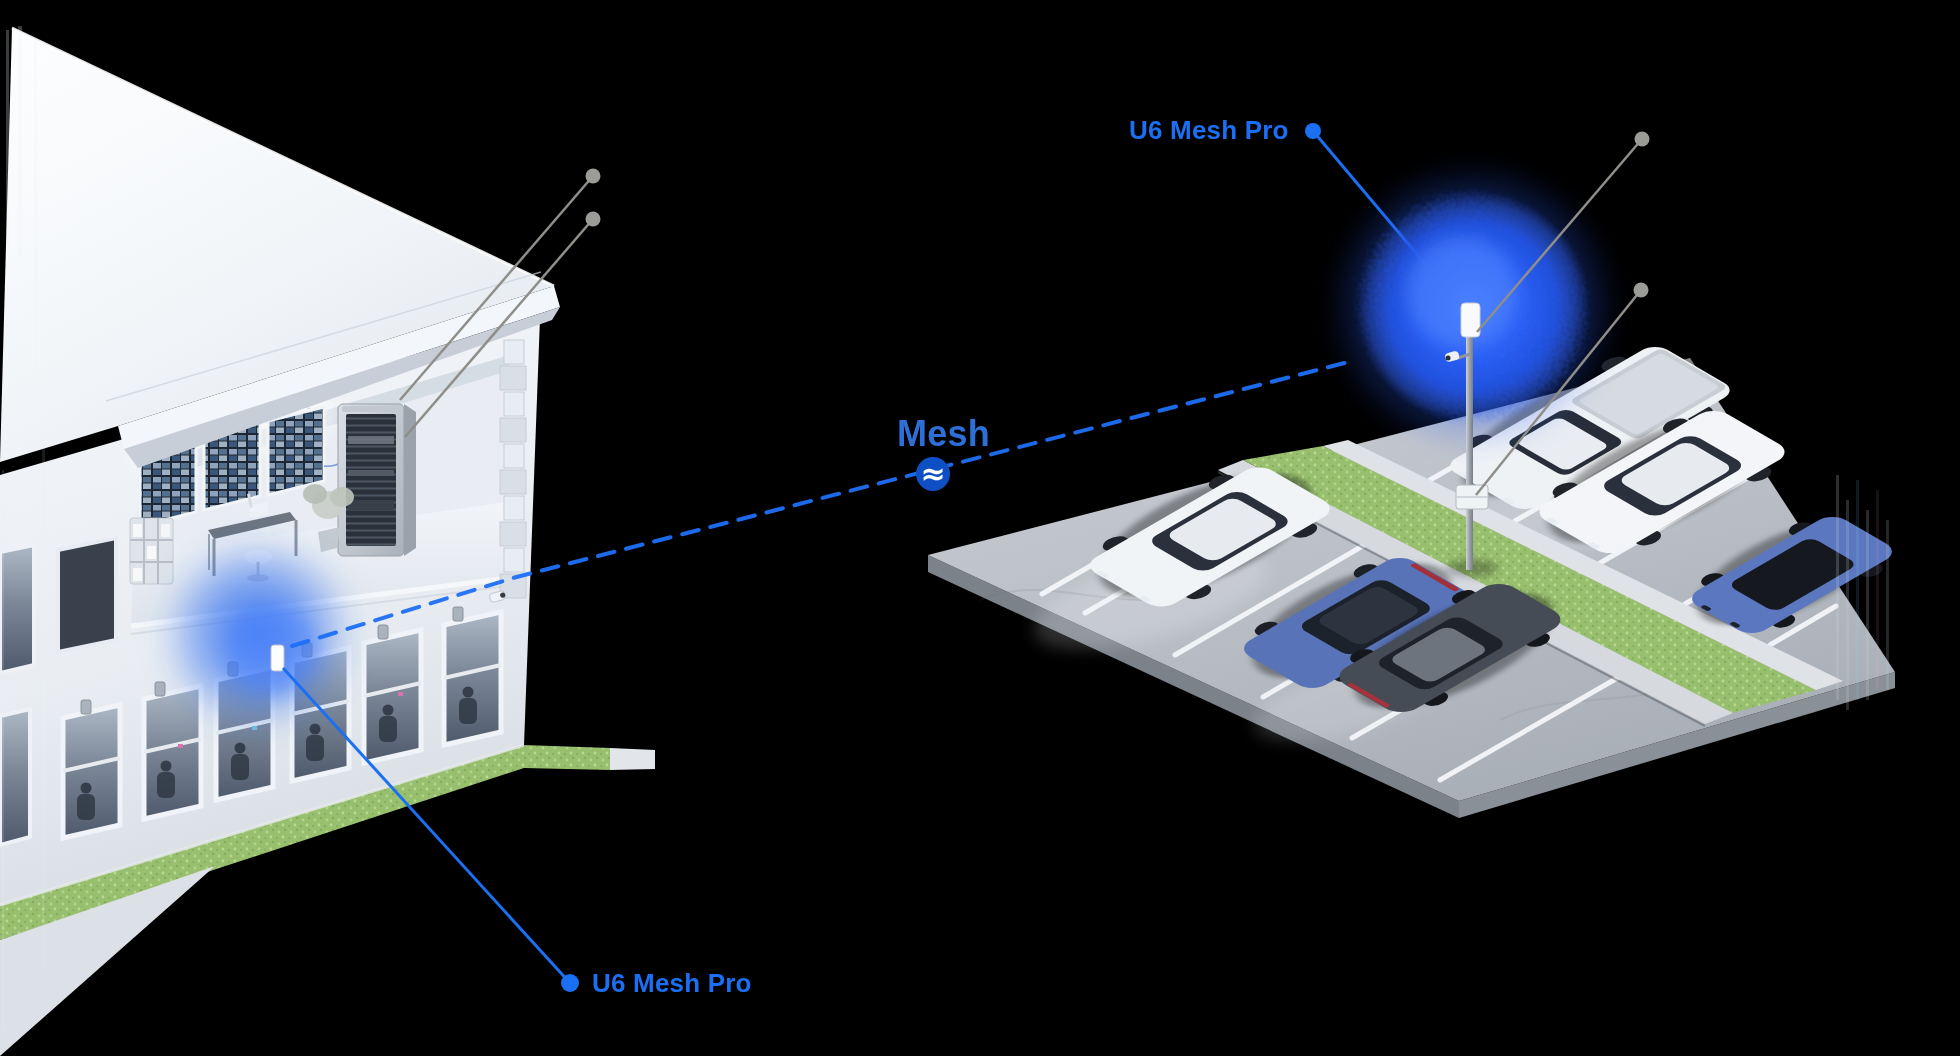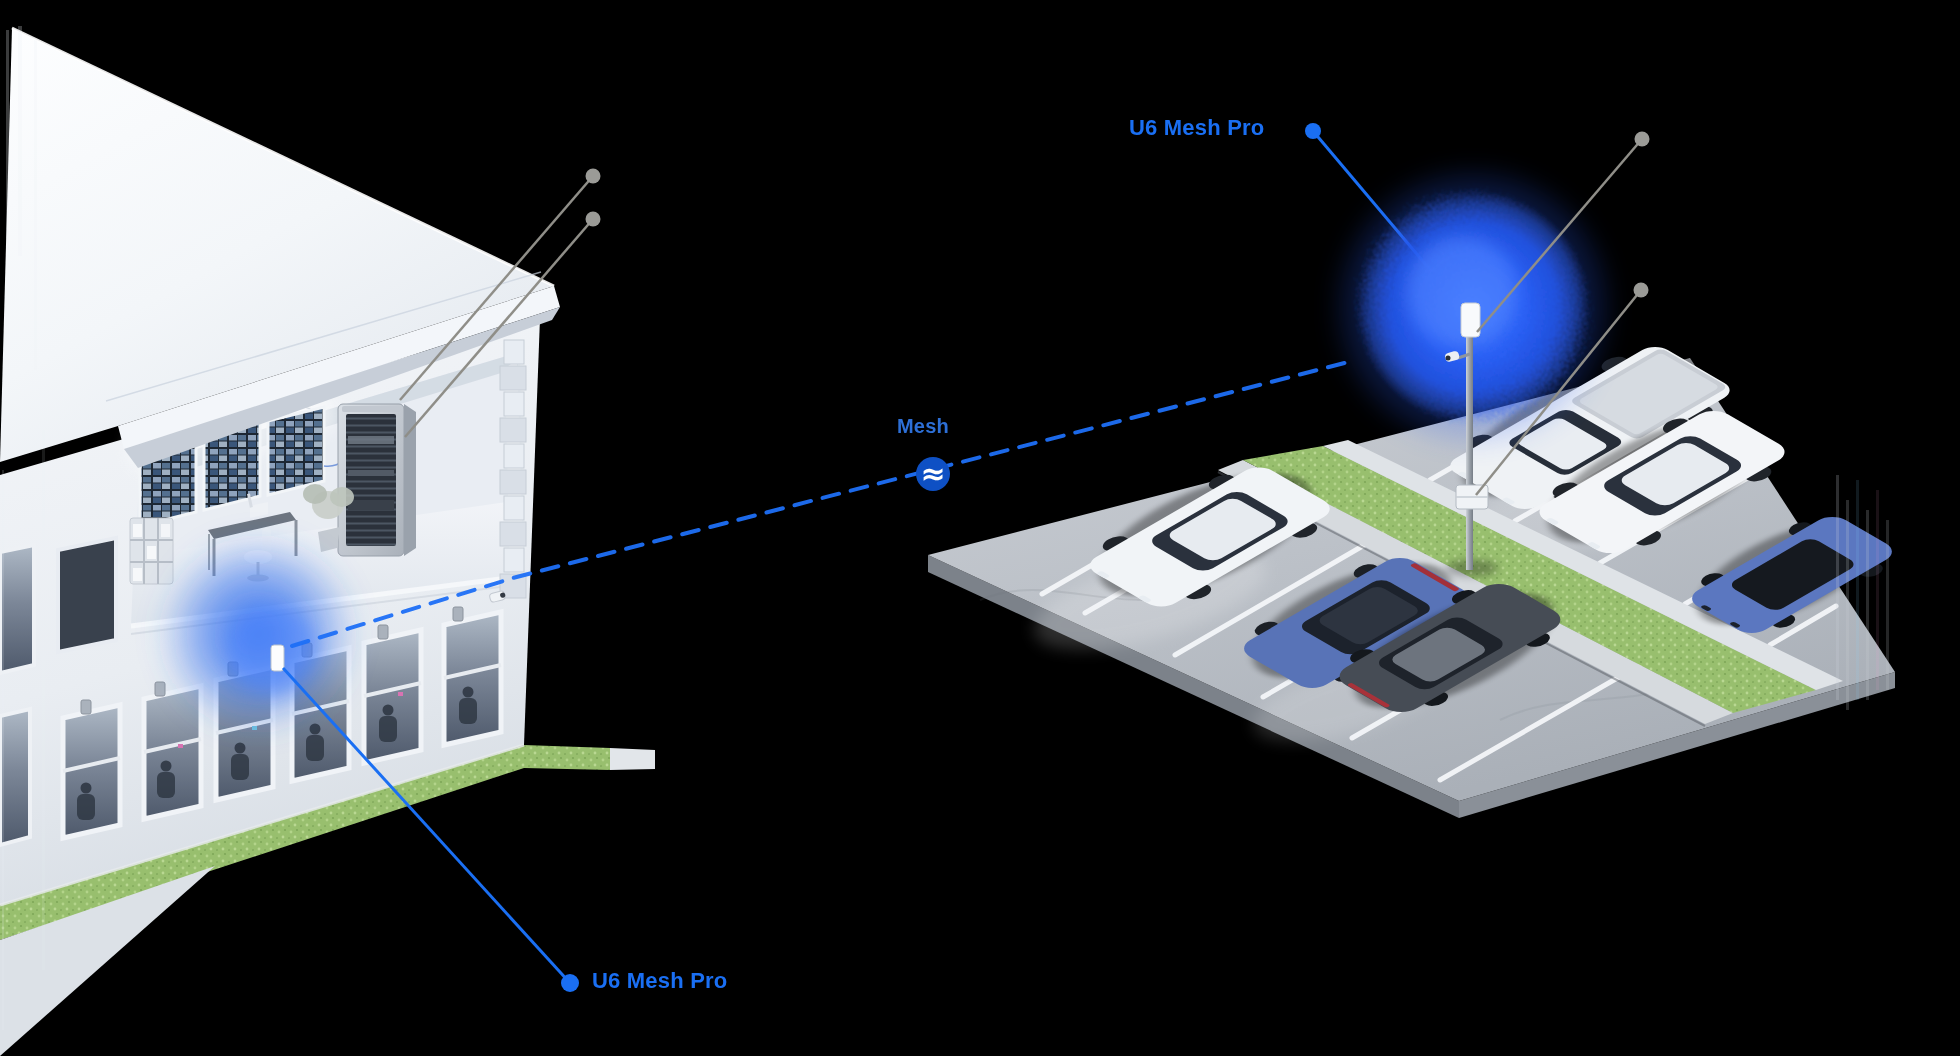--- a/index.html
+++ b/index.html
@@ -1,21 +1,21 @@
 <!DOCTYPE html>
 <html><head>
 <meta charset="utf-8">
 <style>
   html,body{margin:0;padding:0;background:#000;}
   #stage{position:relative;width:1960px;height:1056px;background:#000;overflow:hidden;
          font-family:"Liberation Sans","DejaVu Sans",sans-serif;}
   #stage svg{position:absolute;left:0;top:0;}
   .callout-label{position:absolute;white-space:nowrap;line-height:1;letter-spacing:.2px;}
-  .ap-label{font-size:22px;font-weight:700;color:#1a6ff3;}
-  .mesh-label{font-size:20px;font-weight:600;color:#2d6fd6;}
+  .ap-label{font-size:26px;font-weight:700;color:#1a6ff3;}
+  .mesh-label{font-size:36px;font-weight:600;color:#2d6fd6;}
 </style>
 </head>
 <body>
 
 <div id="stage">
 <svg width="1960" height="1056" viewBox="0 0 1960 1056">
   <defs>
     <linearGradient id="wallG" x1="0" y1="0" x2="0.25" y2="1">
       <stop offset="0" stop-color="#f4f6f9"></stop>
           <stop offset="0.6" stop-color="#e9edf2"></stop>

